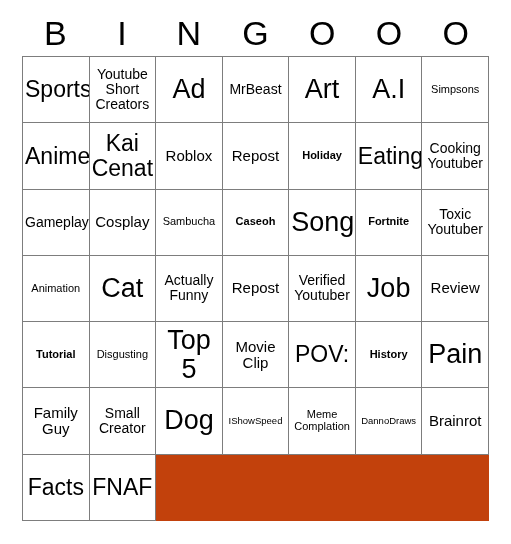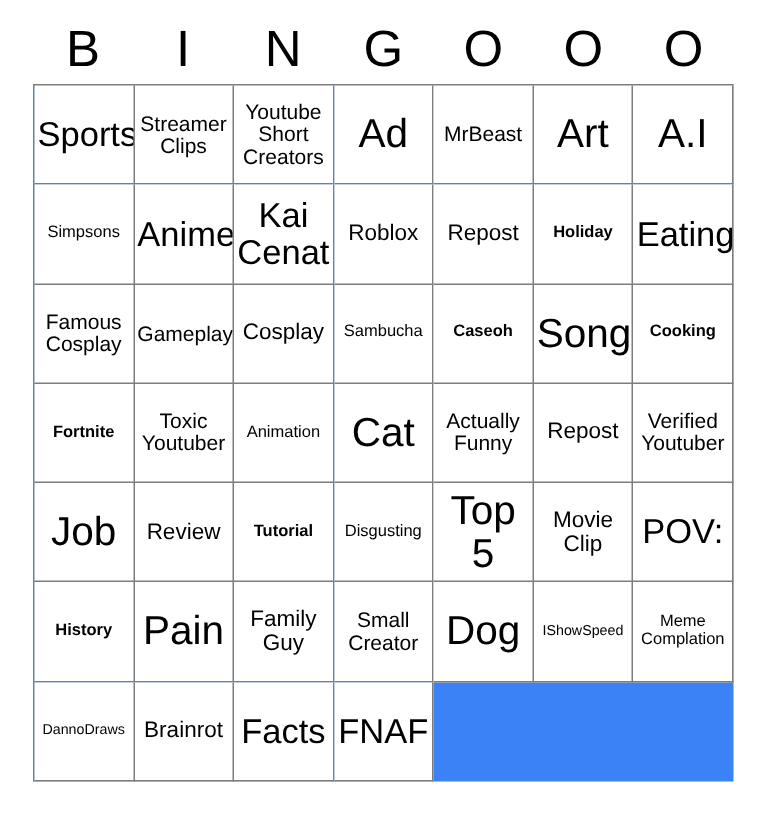--- a/index.html
+++ b/index.html
@@ -51,21 +51,21 @@
     left: 22px;
     top: 56px;
     width: 467px;
     height: 465px;
     box-sizing: border-box;
     border-top: 1px solid #7d7d7d;
     border-left: 1px solid #7d7d7d;
     display: grid;
     grid-template-columns: repeat(7, 1fr);
     grid-template-rows: repeat(7, 1fr);
-    background: #3b82f6;
+    background: #c2410c;
   }
   .cell {
     box-sizing: border-box;
     border-right: 1px solid #7d7d7d;
     border-bottom: 1px solid #7d7d7d;
     display: flex;
     align-items: center;
     justify-content: center;
     text-align: center;
     padding: 1px 2px;
@@ -103,23 +103,20 @@
       <div class="header-cell">O</div>
       <div class="header-cell">O</div>
       <div class="header-cell">O</div>
     </div>
 
   <div id="grid">
       <div class="cell s-xl">
         <span class="txt">Sports</span>
       </div>
       <div class="cell s-sm">
-        <span class="txt">Streamer Clips</span>
-      </div>
-      <div class="cell s-sm">
         <span class="txt">Youtube Short Creators</span>
       </div>
       <div class="cell s-xxl">
         <span class="txt">Ad</span>
       </div>
       <div class="cell s-sm">
         <span class="txt">MrBeast</span>
       </div>
       <div class="cell s-xxl">
         <span class="txt">Art</span>
@@ -142,39 +139,36 @@
       <div class="cell s-lg">
         <span class="txt">Repost</span>
       </div>
       <div class="cell s-md">
         <span class="txt">Holiday</span>
       </div>
       <div class="cell s-xl">
         <span class="txt">Eating</span>
       </div>
       <div class="cell s-sm">
-        <span class="txt">Famous Cosplay</span>
+        <span class="txt">Cooking Youtuber</span>
       </div>
       <div class="cell s-sm">
         <span class="txt">Gameplay</span>
       </div>
       <div class="cell s-lg">
         <span class="txt">Cosplay</span>
       </div>
       <div class="cell s-xs">
         <span class="txt">Sambucha</span>
       </div>
       <div class="cell s-md">
         <span class="txt">Caseoh</span>
       </div>
       <div class="cell s-xxl">
         <span class="txt">Song</span>
-      </div>
-      <div class="cell s-md">
-        <span class="txt">Cooking</span>
       </div>
       <div class="cell s-md">
         <span class="txt">Fortnite</span>
       </div>
       <div class="cell s-sm">
         <span class="txt">Toxic Youtuber</span>
       </div>
       <div class="cell s-xs">
         <span class="txt">Animation</span>
       </div>

